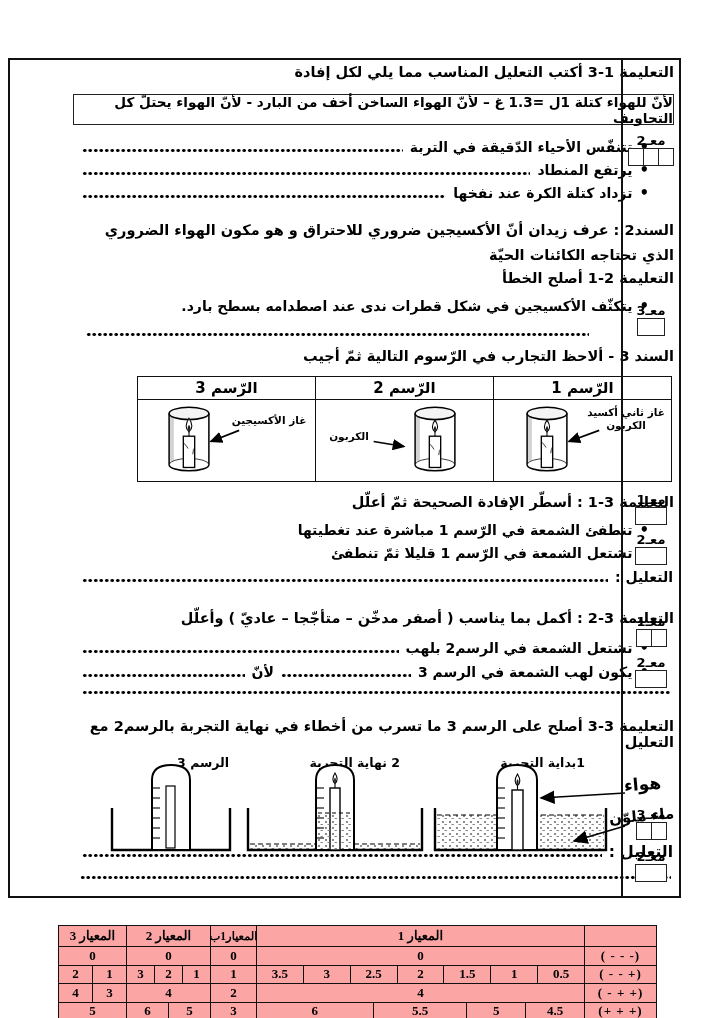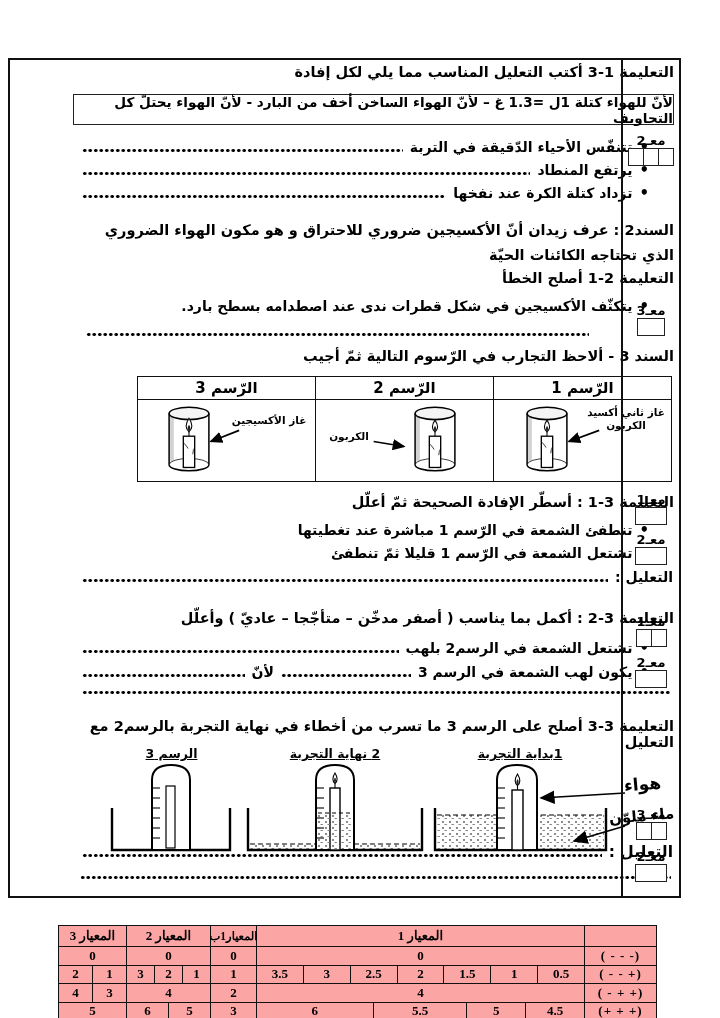--- a/index.html
+++ b/index.html
@@ -38,21 +38,21 @@
   .arrow-ovl{position:absolute;inset:0;width:100%;height:100%;pointer-events:none;}
   
   .mark{position:absolute;width:100%;text-align:center;}
   .mlabel{font-size:13px;line-height:15px;}
   .mcells{display:inline-flex;border:1.4px solid #222;background:#fff;}
   .mcell{width:14px;height:16px;}
   .mcell:not(:first-child){border-right:1.4px solid #222;}
   
   .xrow{position:absolute;height:118px;}
   .xblk{position:absolute;top:0;}
-  .xtitle{position:absolute;top:3px;font-size:12.5px;text-align:center;text-decoration:underline;}
+  .xtitle{position:absolute;top:12px;font-size:12.5px;}
   .xsvg{position:absolute;top:17px;left:0;}
   
   .stable{position:absolute;display:flex;border:1.8px solid #111;direction:ltr;background:#fca5a5;font-family:Liberation Serif, serif;}
   .scol{display:flex;flex-direction:column;}
   .scol:not(:last-child){border-right:1.3px solid #111;}
   .sh{height:20px;border-bottom:1.3px solid #111;}
   .sc{display:flex;align-items:center;justify-content:center;font-size:13px;font-weight:bold;}
   .srow{flex:1;display:flex;}
   .srow:not(:last-child){border-bottom:1.3px solid #111;}
   .srow .sc{flex:1;}

